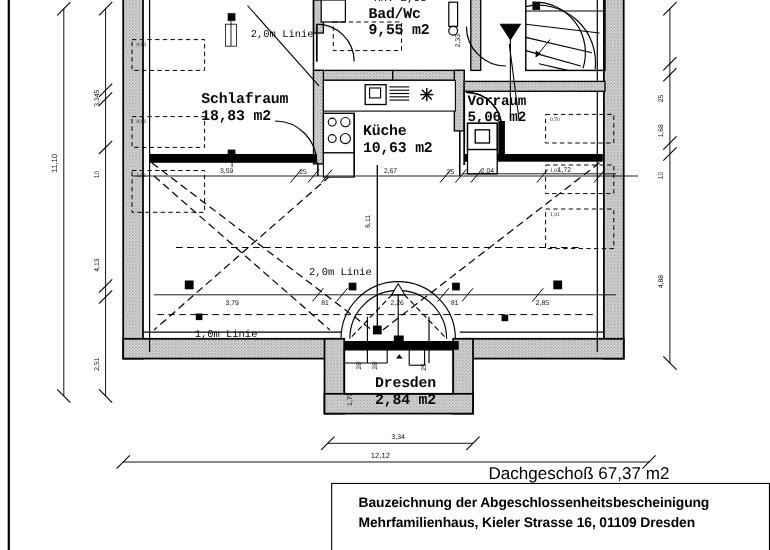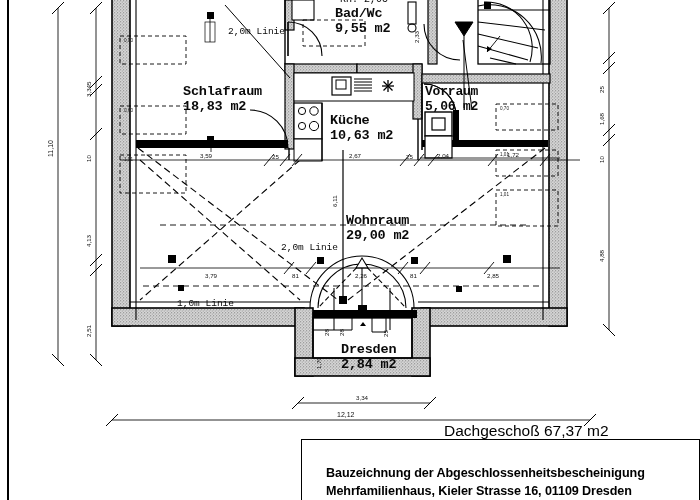--- a/index.html
+++ b/index.html
@@ -69,21 +69,20 @@
     position: absolute;
     border: 1.6px solid #000;
     background: #fff;
     box-sizing: border-box;
   }
   .titleblock .tline {
     font-weight: bold;
     font-size: 12.6px;
     letter-spacing: -0.1px;
     white-space: nowrap;
-    margin-top: 16px;
   }
   .tiny-tag {
     position: absolute;
     font-size: 4.6px;
     color: #222;
     white-space: nowrap;
   }
 </style>
 </head>
 <body>
@@ -339,24 +338,20 @@
   <div class="lbl" style="left:330px; top:113px;">
     <div class="room-name">Küche</div>
     <div class="room-area">10,63 m2</div>
   </div>
 
   <div class="lbl room-small" style="left:425px; top:85px;">
     <div class="room-name">Vorraum</div>
     <div class="room-area">5,06 m2</div>
   </div>
 
-  <div class="lbl" style="left:346px; top:213px;">
-    <div class="room-name">Wohnraum</div>
-    <div class="room-area">29,00 m2</div>
-  </div>
 
   <div class="lbl" style="left:341px; top:342px;">
     <div class="room-name">Dresden</div>
     <div class="room-area">2,84 m2</div>
   </div>
 
   <div class="lbl note" style="left:228px; top:27px;">2,0m Linie</div>
   <div class="lbl note" style="left:281px; top:243px;">2,0m Linie</div>
   <div class="lbl note" style="left:177px; top:299px;">1,0m Linie</div>
 

